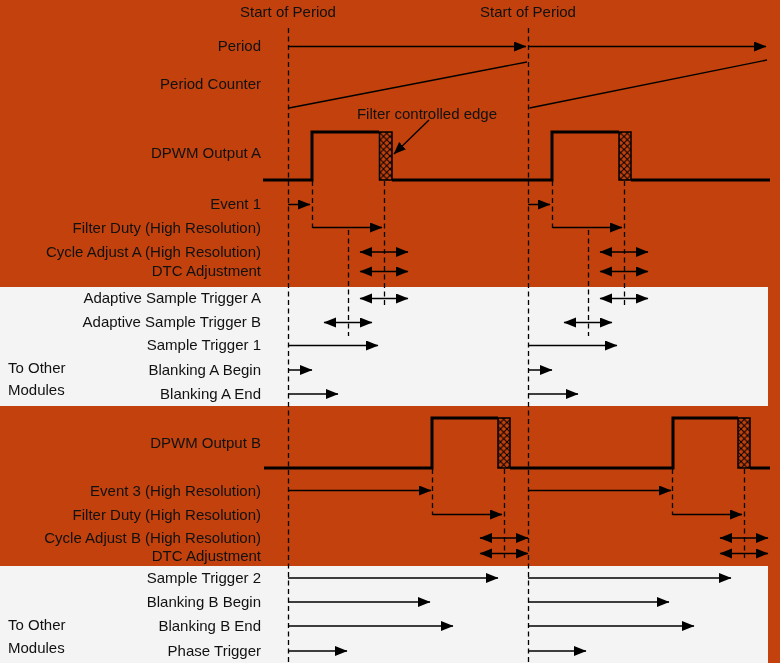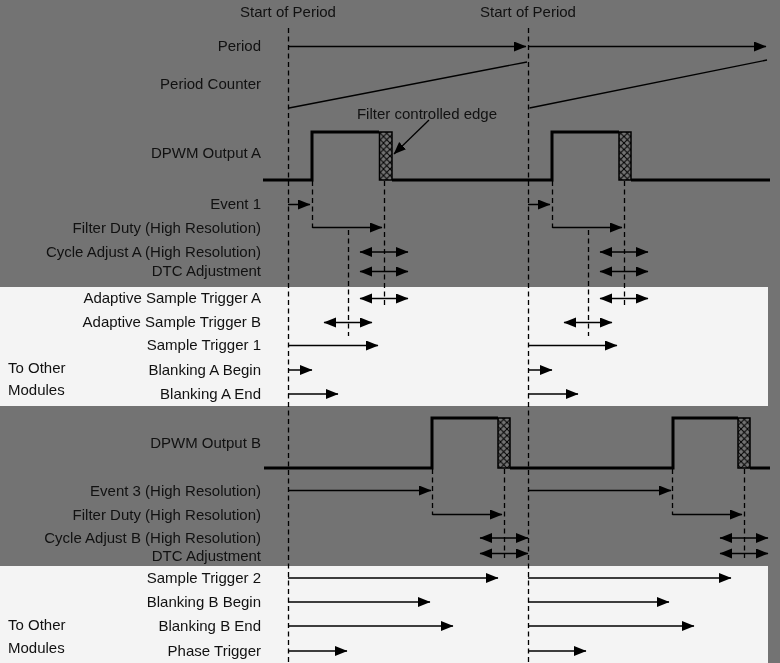--- a/index.html
+++ b/index.html
@@ -1,16 +1,16 @@
 <!DOCTYPE html>
 <html><head>
 <meta charset="utf-8">
 <style>
   html,body{margin:0;padding:0;background:#ffffff;}
-  .stage{position:relative;width:780px;height:663px;background:#737373;overflow:hidden;
+  .stage{position:relative;width:780px;height:663px;background:#c2410c;overflow:hidden;
          font-family:"Liberation Sans","DejaVu Sans",sans-serif;}
   svg{display:block}
   svg text{font-family:"Liberation Sans","DejaVu Sans",sans-serif;font-size:15px;fill:#111;}
   .wave{stroke:#000;stroke-width:3;fill:none;stroke-linejoin:miter;stroke-linecap:butt;}
   .thin{stroke:#000;stroke-width:1.3;fill:none;}
   .dash{stroke:#000;stroke-width:1.3;fill:none;stroke-dasharray:5 3.5;}
   .arr{stroke:#000;stroke-width:1.5;fill:none;}
   .hatch{stroke:#000;stroke-width:1.5;}
 </style>
 </head>

